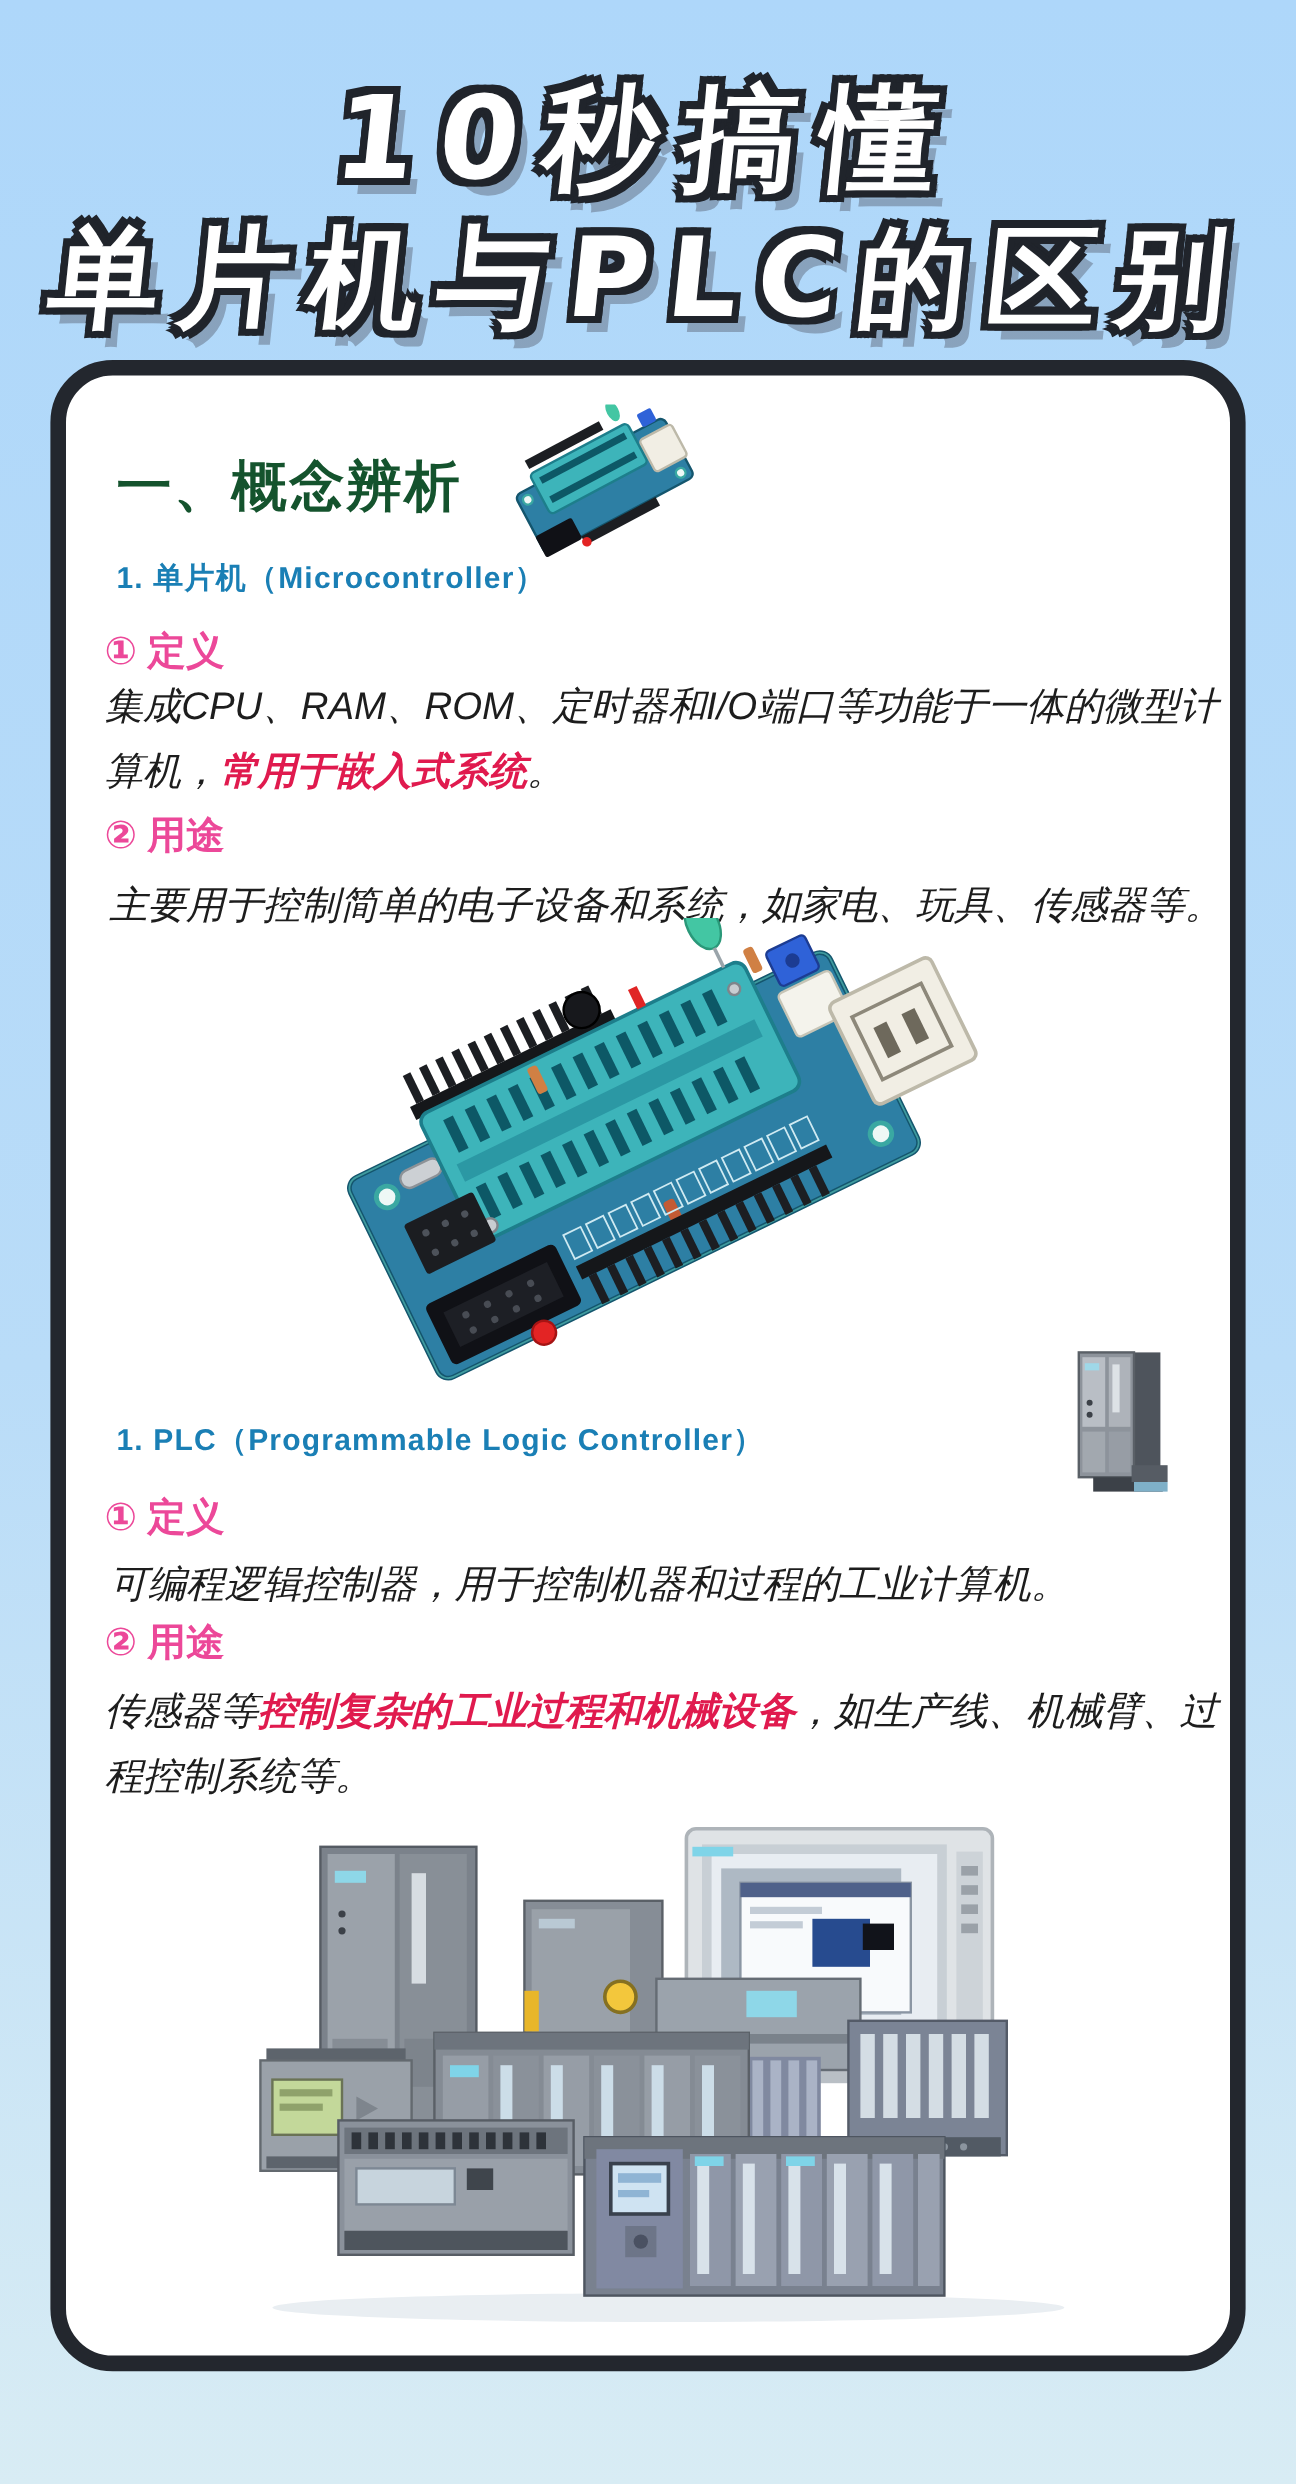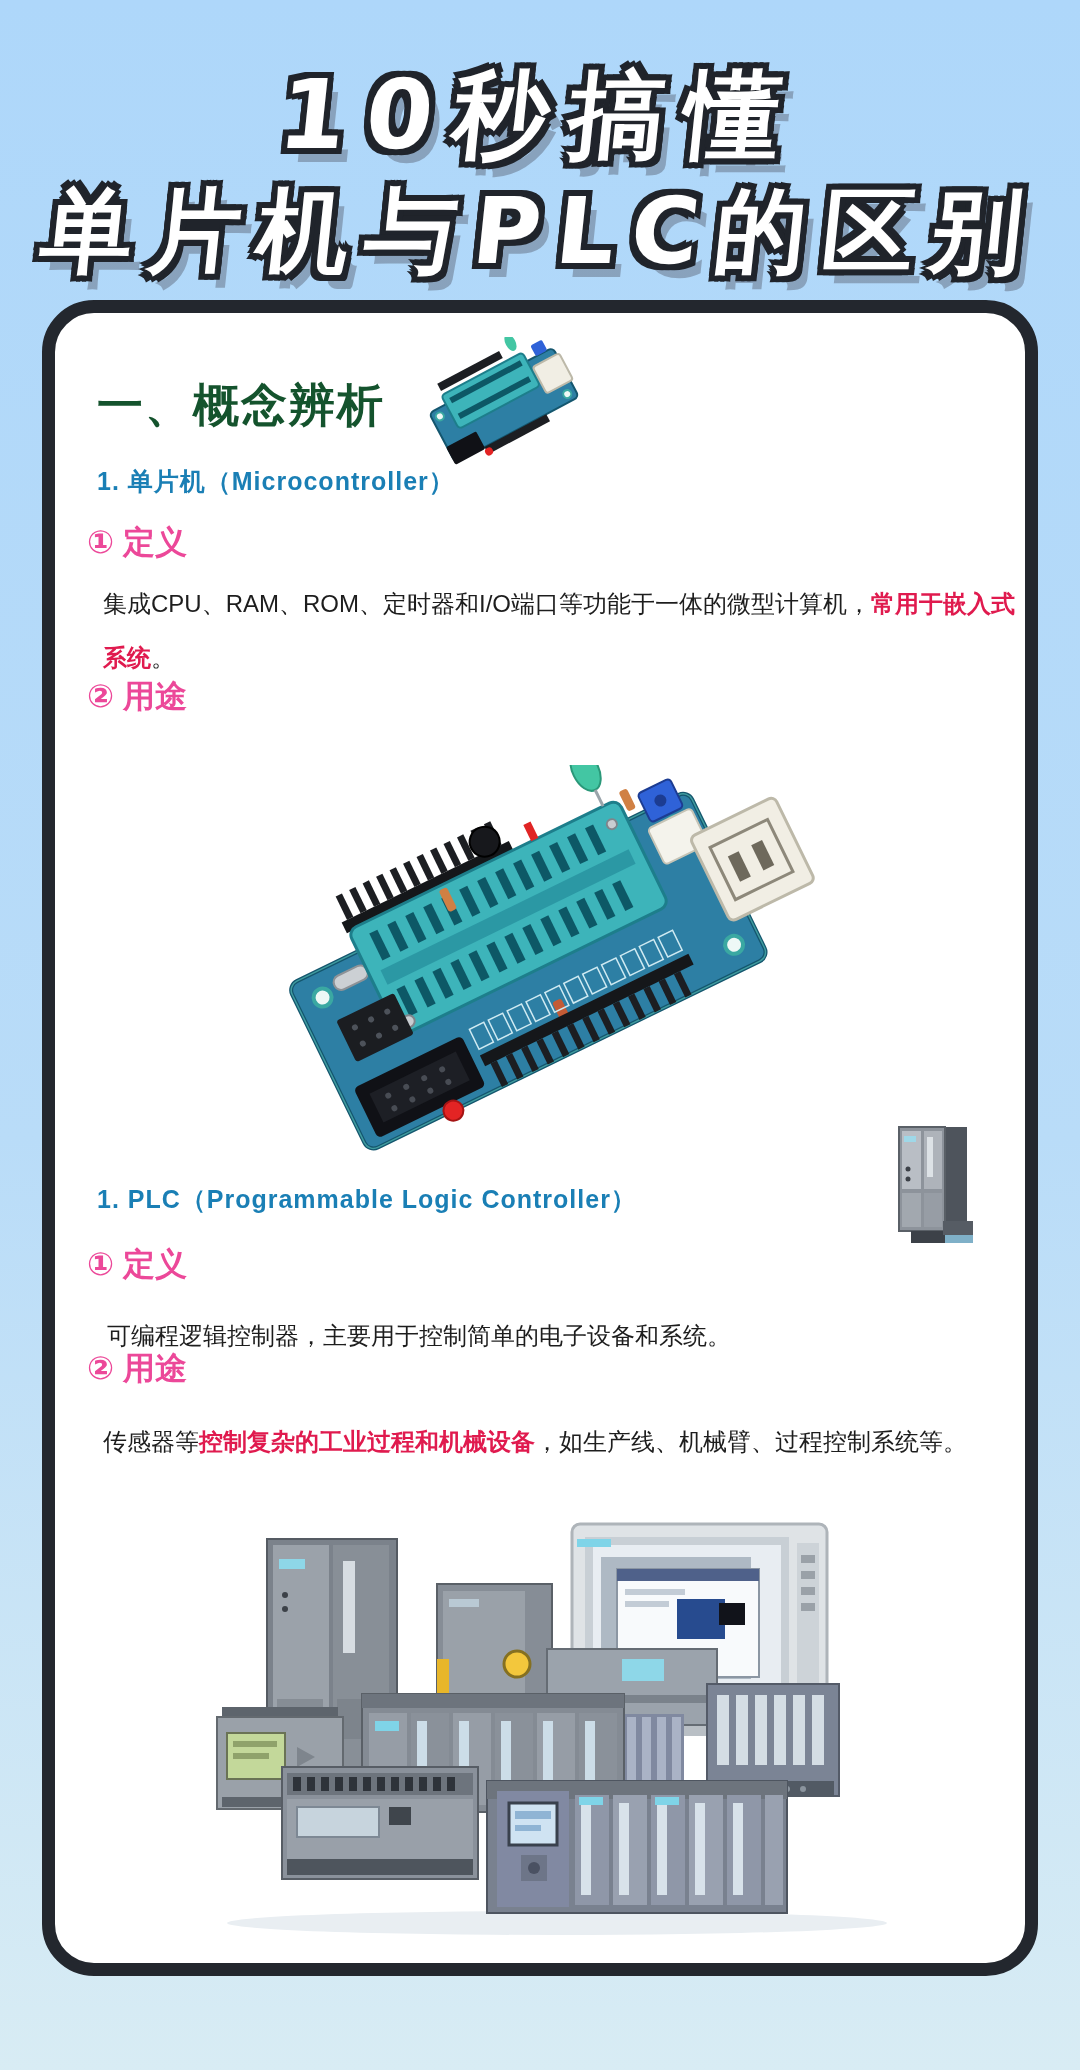--- a/index.html
+++ b/index.html
@@ -34,22 +34,22 @@
   .h-teal{
     position:absolute;left:30px;margin:12px;font-size:25px;font-weight:bold;
     color:var(--teal,#1a7fb5);letter-spacing:1px;white-space:nowrap;
   }
   .mcu-heading{top:140px;}
   .plc-heading{top:858px;}
   .label{
     position:absolute;left:32px;font-size:32px;font-weight:bold;color:#ec4899;
   }
   .para{
-    position:absolute;left:32px;margin:16px;font-size:24px;line-height:54px;
-    color:#1d1d1d;width:930px;
+    position:absolute;left:32px;margin:0;font-size:32px;line-height:54px;
+    color:#1d1d1d;width:930px;font-style:italic;
   }
   .oneline{white-space:nowrap;width:auto;}
   .em{color:var(--red,#e01a4e);font-weight:bold;}
   .mcu-def-label{top:208px;}
   .mcu-def{top:248px;}
   .mcu-use-label{top:362px;}
   .mcu-use{top:414px;left:36px;}
   .mcu-photo{position:absolute;left:180px;top:452px;width:580px;height:400px;}
   .plc-thumb{position:absolute;left:828px;top:804px;width:104px;height:132px;}
   .plc-def-label{top:930px;}
@@ -87,20 +87,21 @@
         <rect x="24" y="80" width="34" height="20" rx="2" fill="#101116"></rect>
       </g>
     </svg>
 
     <h2 class="h-teal mcu-heading">1. 单片机（Microcontroller）</h2>
 
     <div class="label mcu-def-label">① 定义</div>
     <p class="para mcu-def"><span>集成CPU、RAM、ROM、定时器和I/O端口等功能于一体的微型计算机，</span><span class="em">常用于嵌入式系统</span><span>。</span></p>
 
     <div class="label mcu-use-label">② 用途</div>
+    <p class="para oneline mcu-use">主要用于控制简单的电子设备和系统，如家电、玩具、传感器等。</p>
 
     <svg class="mcu-photo" viewBox="0 0 580 400">
       <g transform="rotate(-26 290 205)">
         <rect x="70" y="115" width="445" height="185" rx="10" fill="#2d7fa4" stroke="#14566e" stroke-width="4"></rect>
         <rect x="70" y="115" width="445" height="185" rx="10" fill="none" stroke="#53b9b4" stroke-width="1.5" opacity=".7"></rect>
         <circle cx="96" cy="141" r="9" fill="#eef8f6" stroke="#3aa8a2" stroke-width="4"></circle>
         <circle cx="489" cy="141" r="9" fill="#eef8f6" stroke="#3aa8a2" stroke-width="4"></circle>
         <circle cx="96" cy="274" r="9" fill="#eef8f6" stroke="#3aa8a2" stroke-width="4"></circle>
         <circle cx="489" cy="274" r="9" fill="#eef8f6" stroke="#3aa8a2" stroke-width="4"></circle>
         <rect x="146" y="82" width="186" height="12" fill="#15171a"></rect>
@@ -219,21 +220,21 @@
       <rect x="19" y="76" width="19" height="34" fill="#a2a8af"></rect>
       <rect x="41" y="76" width="18" height="34" fill="#979da5"></rect>
       <circle cx="25" cy="52" r="2.5" fill="#3c4148"></circle>
       <circle cx="25" cy="62" r="2.5" fill="#3c4148"></circle>
       <rect x="28" y="114" width="58" height="12" fill="#3c4148"></rect>
       <rect x="60" y="104" width="30" height="14" fill="#565c64"></rect>
       <rect x="62" y="118" width="28" height="8" fill="#7fb0c8"></rect>
     </svg>
 
     <div class="label plc-def-label">① 定义</div>
-    <p class="para oneline plc-def">可编程逻辑控制器，主要用于控制简单的电子设备和系统。</p>
+    <p class="para oneline plc-def">可编程逻辑控制器，用于控制机器和过程的工业计算机。</p>
 
     <div class="label plc-use-label">② 用途</div>
     <p class="para plc-use"><span>传感器等</span><span class="em">控制复杂的工业过程和机械设备</span><span>，如生产线、机械臂、过程控制系统等。</span></p>
 
     <svg class="plc-group" viewBox="0 0 880 440">
       <ellipse cx="440" cy="424" rx="330" ry="12" fill="#e9eef2"></ellipse>
 
       <rect x="455" y="25" width="255" height="200" rx="8" fill="#dfe3e6" stroke="#aeb4b9" stroke-width="3"></rect>
       <rect x="468" y="38" width="204" height="166" fill="#c8cfd5"></rect>
       <rect x="476" y="46" width="188" height="150" fill="#e8edf2"></rect>

